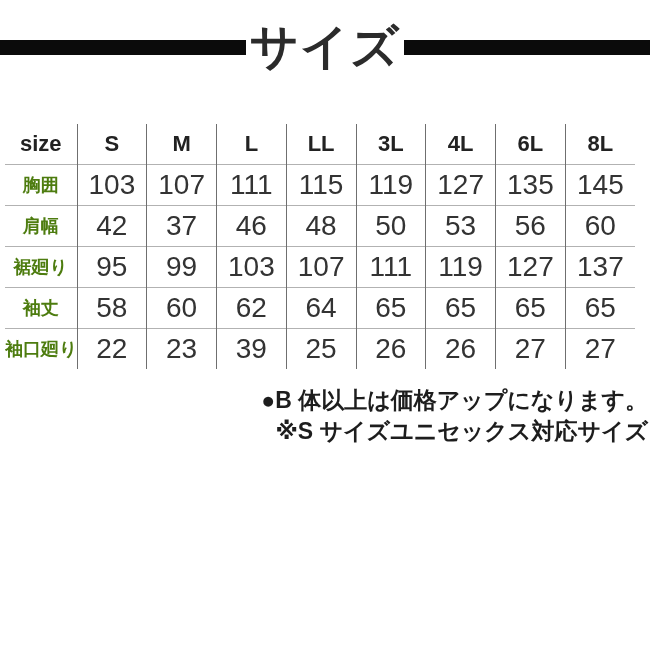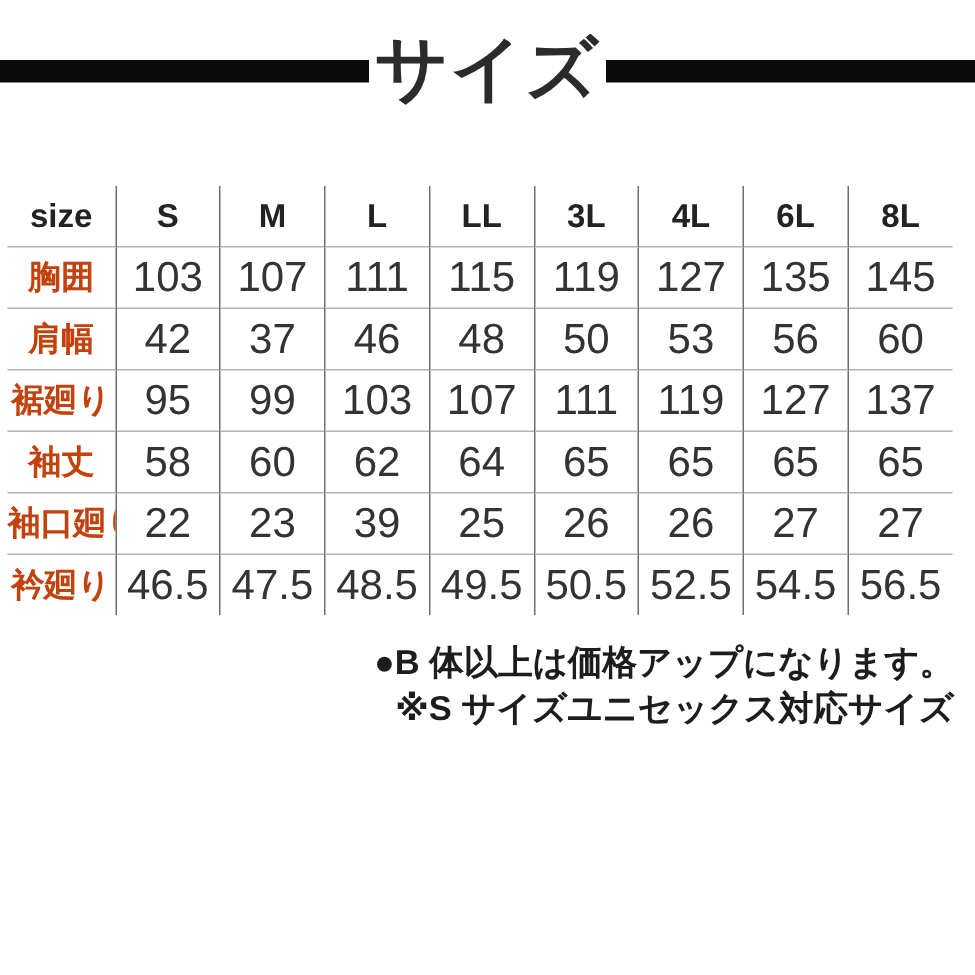--- a/index.html
+++ b/index.html
@@ -61,33 +61,33 @@
   table.size-table tbody th,
   table.size-table tbody td {
     border-top: 1.5px solid #b2b2b2;
   }
   table.size-table thead th {
     font-size: 22px;
     font-weight: 700;
     color: #222222;
   }
   table.size-table tbody th {
-    font-size: 22px;
+    font-size: 18px;
     font-weight: 700;
-    color: #c2410c;
+    color: #4d7c0f;
   }
   table.size-table tbody td {
     font-size: 28px;
     font-weight: 400;
     color: #333333;
   }
   
   .footnotes {
     margin-top: 16px;
-    padding-right: 14px;
+    padding-right: 2px;
     text-align: right;
   }
   .footnote {
     font-size: 23px;
     font-weight: 700;
     color: #1d1d1d;
     line-height: 31px;
     white-space: nowrap;
   }
 </style>
@@ -176,31 +176,20 @@
           <th scope="row">袖口廻り</th>
           <td>22</td>
           <td>23</td>
           <td>39</td>
           <td>25</td>
           <td>26</td>
           <td>26</td>
           <td>27</td>
           <td>27</td>
         </tr>
-        <tr>
-          <th scope="row">衿廻り</th>
-          <td>46.5</td>
-          <td>47.5</td>
-          <td>48.5</td>
-          <td>49.5</td>
-          <td>50.5</td>
-          <td>52.5</td>
-          <td>54.5</td>
-          <td>56.5</td>
-        </tr>
       </tbody>
   </table>
 
   <div class="footnotes">
       <div class="footnote">●B 体以上は価格アップになります。</div>
       <div class="footnote">※S サイズユニセックス対応サイズ</div>
     </div>
 
 </div>
 

